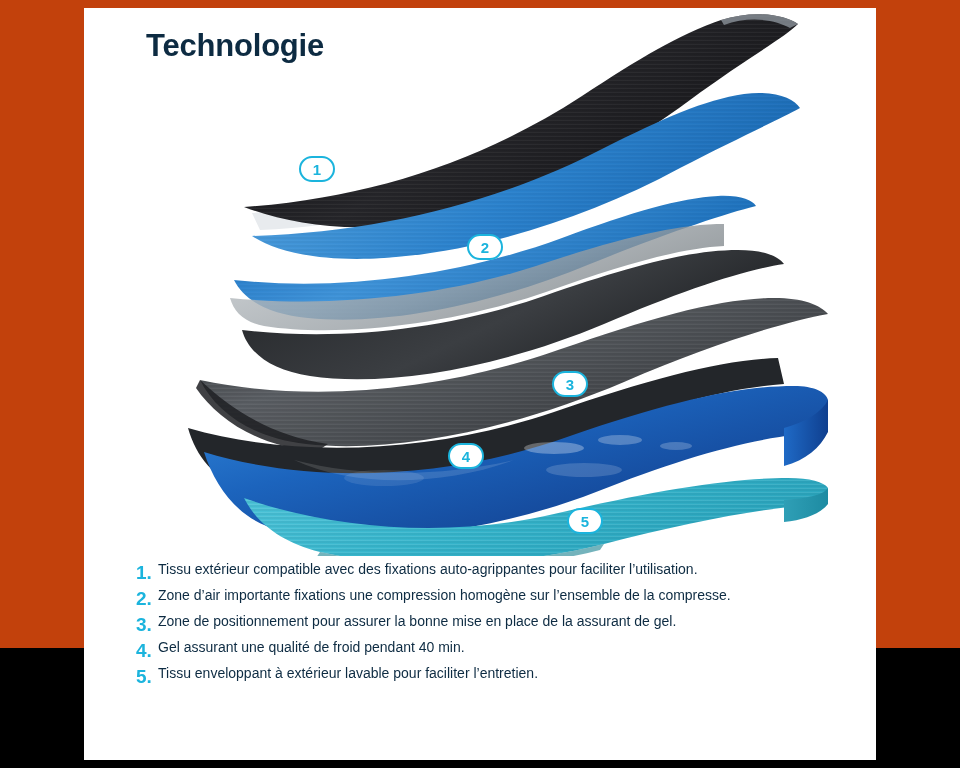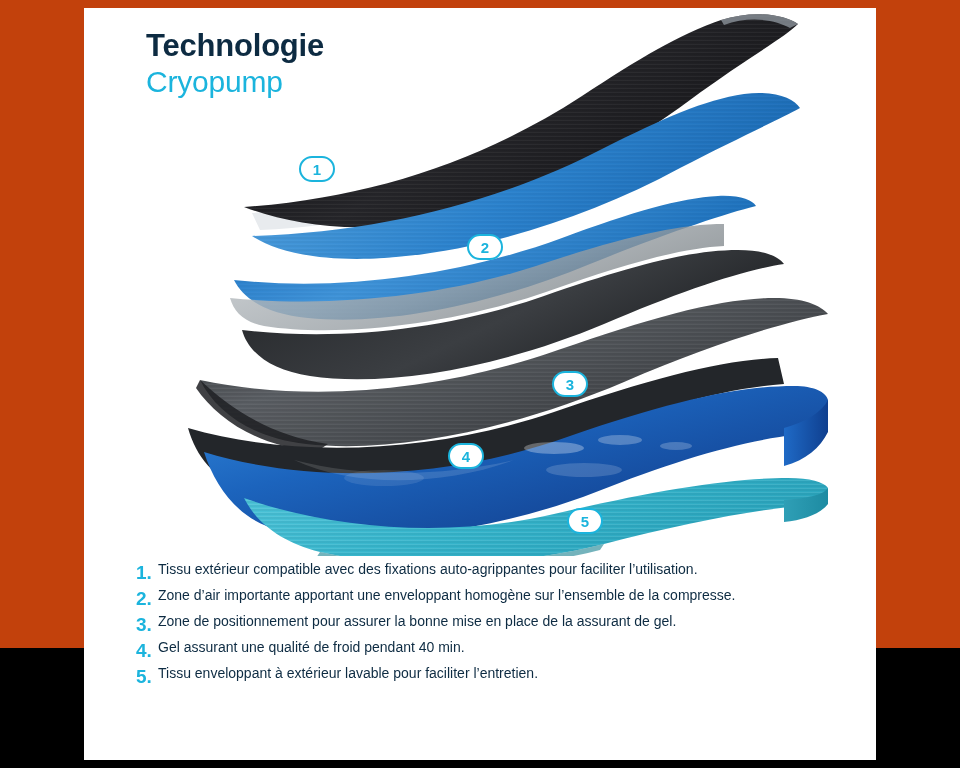--- a/index.html
+++ b/index.html
@@ -107,21 +107,20 @@
   }
 </style>
 </head>
 <body>
 
 <div id="page">
   <div id="card">
 
     <div class="title-block">
       <div class="title-main">Technologie</div>
-      <div class="title-sub">Cryopump</div>
     </div>
 
     <div class="illus">
       <svg width="792" height="548" viewBox="0 0 792 548" xmlns="http://www.w3.org/2000/svg">
         <defs>
           <linearGradient id="gBlack" x1="0" y1="0" x2="1" y2="0.6">
             <stop offset="0%" stop-color="#101012"></stop>
             <stop offset="55%" stop-color="#26262a"></stop>
             <stop offset="100%" stop-color="#141417"></stop>
           </linearGradient>
@@ -350,21 +349,21 @@
       <div class="callout" style="left:483px; top:500px;">5</div>
     </div>
 
     <div class="legend">
       <div class="legend-item">
         <span class="legend-num">1.</span>
         <span class="legend-text">Tissu extérieur compatible avec des fixations auto-agrippantes pour faciliter l’utilisation.</span>
       </div>
       <div class="legend-item">
         <span class="legend-num">2.</span>
-        <span class="legend-text">Zone d’air importante apportant une enveloppant homogène sur l’ensemble de la compresse.</span>
+        <span class="legend-text">Zone d’air importante fixations une compression homogène sur l’ensemble de la compresse.</span>
       </div>
       <div class="legend-item">
         <span class="legend-num">3.</span>
         <span class="legend-text">Zone de positionnement pour assurer la bonne mise en place de la assurant de gel.</span>
       </div>
       <div class="legend-item">
         <span class="legend-num">4.</span>
         <span class="legend-text">Gel assurant une qualité de froid pendant 40 min.</span>
       </div>
       <div class="legend-item">

